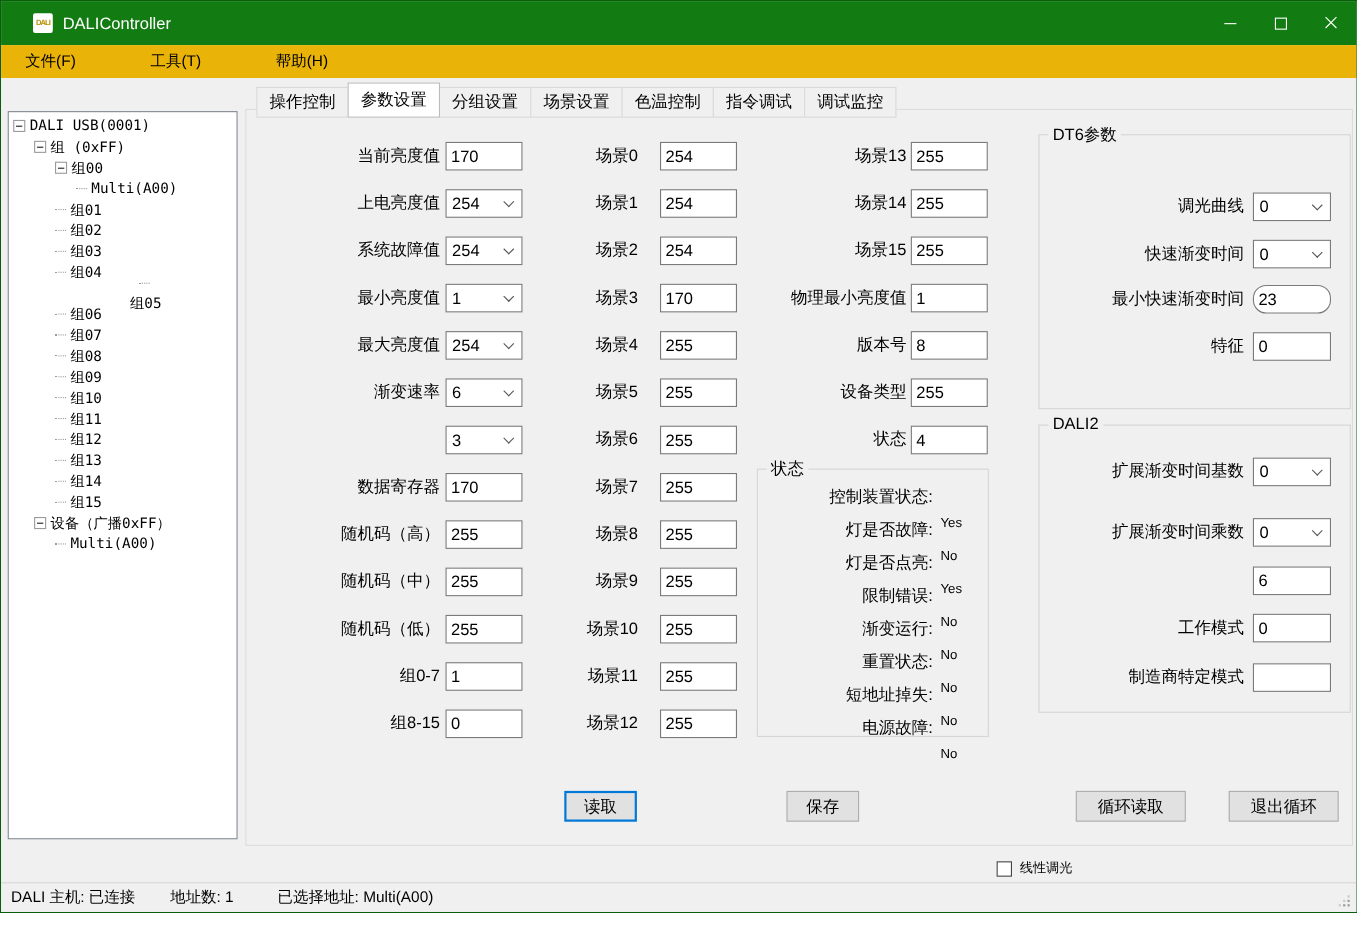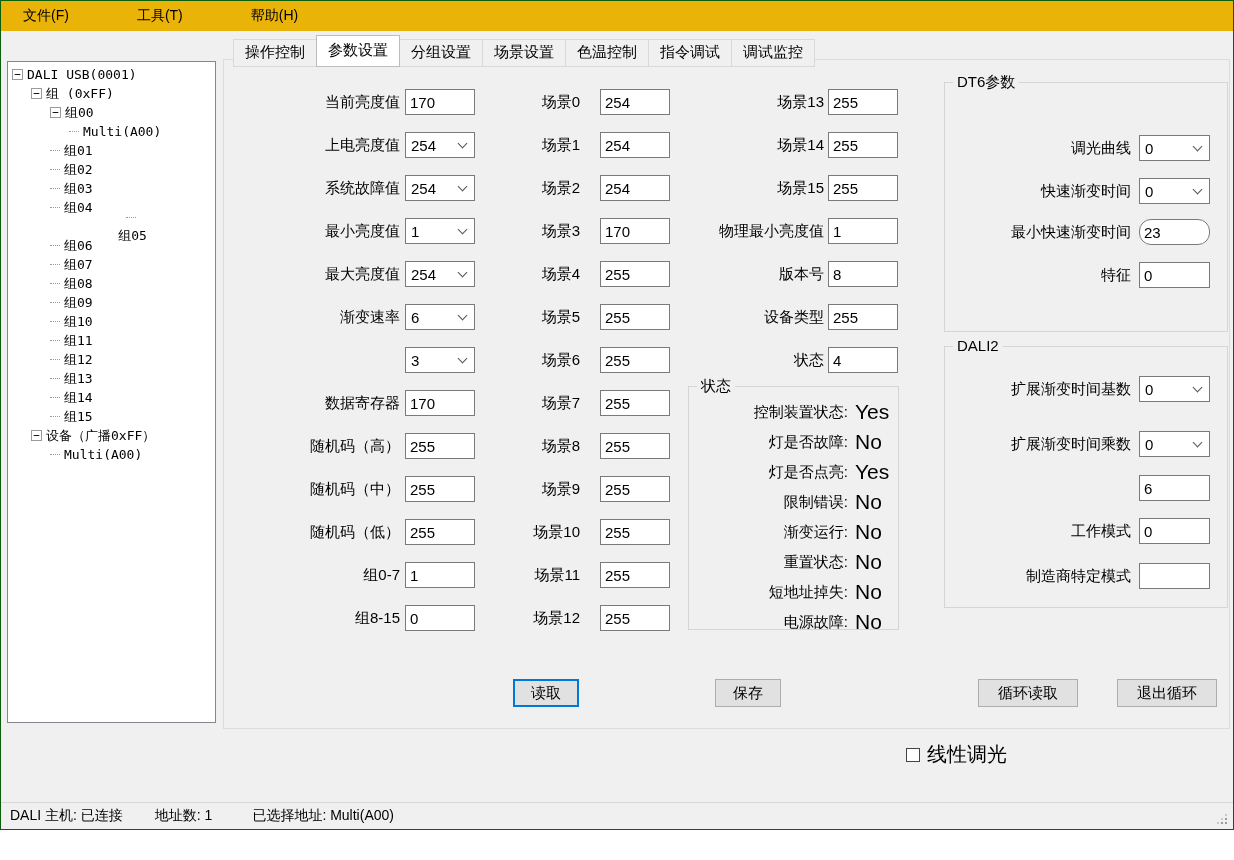--- a/index.html
+++ b/index.html
@@ -41,41 +41,58 @@
 
   .field-label { position:absolute; height:26px; line-height:26px; text-align:right; font-size:15px; color:#000; white-space:nowrap; }
   .textbox { position:absolute; height:26px; border:1px solid #7a7a7a; background:#fff; font-family:"Liberation Sans","DejaVu Sans",sans-serif; font-size:15px; color:#000; padding:0 4px; }
   .combo { position:absolute; height:26px; border:1px solid #7a7a7a; background:#fff; display:flex; align-items:center; cursor:default; }
   .combo-value { flex:1; padding-left:5px; font-size:15px; color:#000; }
   .chevron { width:7px; height:7px; border-right:1px solid #555; border-bottom:1px solid #555; transform:rotate(45deg); margin-right:8px; margin-top:-3px; flex:0 0 7px; }
 
   .groupbox { position:absolute; border:1px solid #d5d5d5; }
   .group-title { position:absolute; top:-10px; left:8px; background:#f0f0f0; padding:0 4px; font-size:15px; color:#000; white-space:nowrap; }
   .status-label { position:absolute; height:22px; line-height:22px; text-align:right; font-size:15px; white-space:nowrap; }
-  .status-value { position:absolute; height:22px; line-height:22px; font-size:21px; }
+  .status-value { position:absolute; height:22px; line-height:22px; font-size:12px;margin-top:23px; }
 
   .btn { position:absolute; height:28px; background:#e1e1e1; border:1px solid #adadad; font-size:15px; display:flex; align-items:center; justify-content:center; white-space:nowrap; }
   .btn.focused { border:2px solid #0078d7; }
 
   .checkbox-row { position:absolute; left:905px; top:710px; display:flex; align-items:center; }
   .checkbox-box { width:14px; height:14px; background:#fff; border:1px solid #444; margin-right:7px; }
-  .checkbox-label { font-size:20px; }
+  .checkbox-label { font-size:12px; }
 
   
   .statusbar { height:27px; background:#f0f0f0; border-top:1px solid #d7d7d7; display:flex; align-items:center; font-size:14px; position:relative; flex:0 0 auto; }
   .sb-host { margin-left:9px; }
   .sb-addr { margin-left:32px; }
   .sb-sel  { margin-left:40px; }
   .grip { position:absolute; right:6px; bottom:5px; width:2px; height:2px; background:#9a9a9a; box-shadow:-4px 0 #9a9a9a, 0 -4px #9a9a9a, -4px -4px #c9c9c9, -8px 0 #c9c9c9, 0 -8px #c9c9c9; }
 </style>
 </head>
 <body>
 
 <div class="window">
 
+  <div class="titlebar">
+    <div class="app-icon">
+        <span>DALI</span>
+      </div>
+    <div class="window-title">DALIController</div>
+    <div class="win-controls">
+      <div class="win-btn">
+          <span class="glyph-min"></span>
+        </div>
+      <div class="win-btn">
+          <span class="glyph-max"></span>
+        </div>
+      <div class="win-btn">
+          <span class="glyph-close"></span>
+        </div>
+    </div>
+  </div>
 
   <div class="menubar" id="menubar">
       <div class="menu-item">文件(F)</div>
       <div class="menu-item">工具(T)</div>
       <div class="menu-item">帮助(H)</div>
     </div>
 
   <div class="client">
     <div class="tree" id="tree">
         <div class="tree-row" style="padding-left: 4px;">

